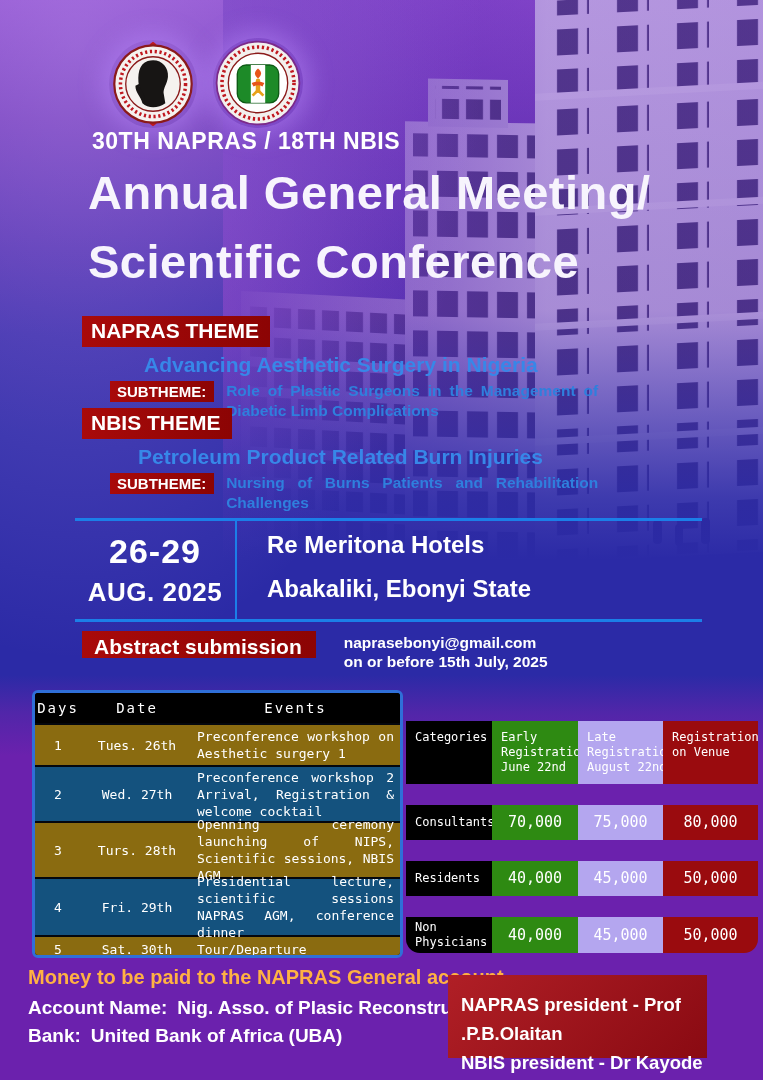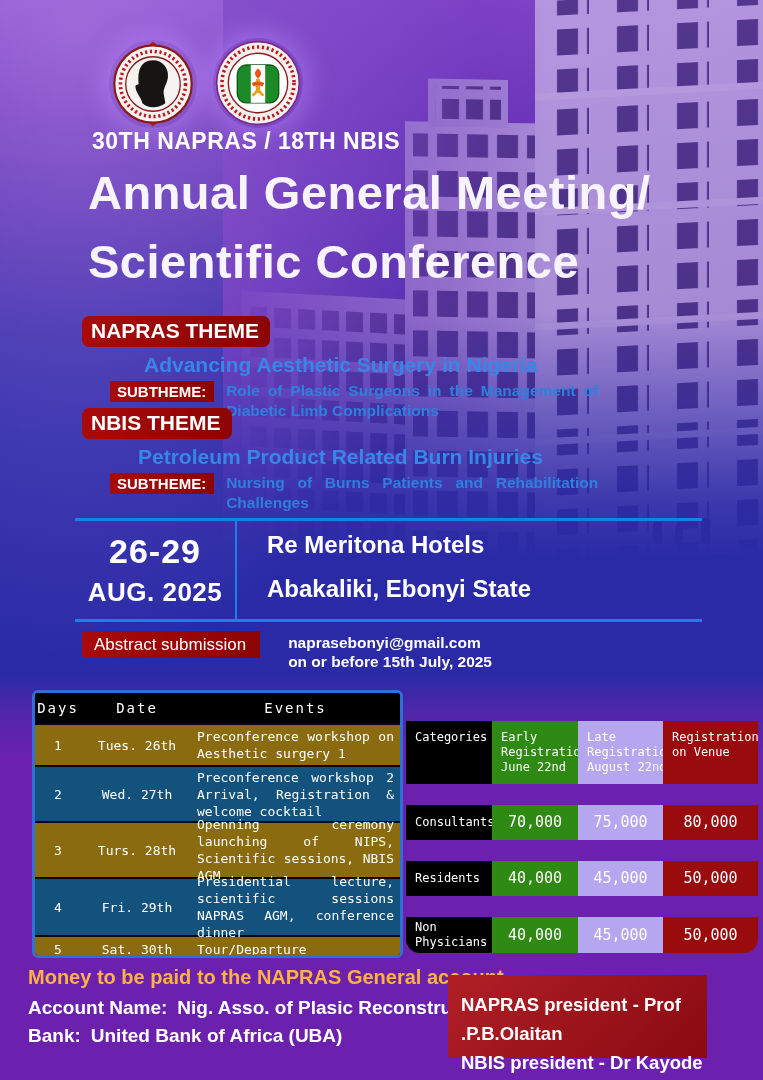--- a/index.html
+++ b/index.html
@@ -25,21 +25,21 @@
   .logo svg{display:block;}
   .logo-napras{left:109px;top:40px;width:88px;height:88px;}
   .logo-nbis{left:213px;top:38px;width:90px;height:90px;}
   
   .kicker{position:absolute;left:92px;top:128px;color:#fff;font-size:23px;font-weight:bold;letter-spacing:.5px;}
   .title{position:absolute;left:88px;top:158px;width:650px;color:#f7f4fd;
     font-size:47px;font-weight:bold;line-height:69px;letter-spacing:.5px;}
   
   .badge{display:inline-block;background:linear-gradient(90deg,#a90a0a,#8c0404);
     color:#fff;font-weight:bold;padding:3px 11px 4px 9px;}
-  .badge-lg{font-size:21px;border-radius:7px;}
+  .badge-lg{font-size:21px;}
   .badge-sm{font-size:15px;padding:2px 8px 2px 7px;}
   .t-napras{position:absolute;left:82px;top:316px;}
   .t-nbis{position:absolute;left:82px;top:408px;}
   .theme-line{color:#3787e8;font-size:21px;font-weight:bold;margin:6px 0 4px 62px;white-space:nowrap;}
   .theme-line.nbis{margin-left:56px;}
   .sub-row{display:flex;align-items:flex-start;margin-left:28px;}
   .sub-text{color:#2f7fdd;font-size:15.5px;font-weight:bold;line-height:20px;
     width:372px;margin-left:12px;text-align:justify;}
   
   .when{position:absolute;left:75px;top:518px;width:627px;height:98px;
@@ -47,21 +47,21 @@
   .when-left{width:160px;text-align:center;color:#fff;padding-top:6px;}
   .when-dates{font-size:34px;font-weight:bold;line-height:48px;letter-spacing:1px;}
   .when-month{font-size:26px;font-weight:bold;margin-top:2px;letter-spacing:.5px;}
   .when-div{width:2px;background:#1b7fe8;}
   .when-right{flex:1;color:#fff;padding:10px 0 0 30px;}
   .venue1,.venue2{font-size:24px;font-weight:bold;}
   .venue2{margin-top:16px;}
   
   .abstract{position:absolute;left:82px;top:631px;display:flex;}
   .abstract-badge{background:linear-gradient(90deg,#a90a0a,#8c0404);color:#fff;
-    font-size:17px;font-weight:normal;padding:4px 14px 5px 12px;height:18px;}
+    font-size:21px;font-weight:bold;padding:4px 14px 5px 12px;height:18px;}
   .abstract-info{margin-left:28px;color:#fff;font-size:15.5px;font-weight:bold;line-height:19px;padding-top:2px;}
   
   .sched{position:absolute;left:32px;top:690px;width:371px;height:268px;
     background:#04070e;border:3px solid #2f6fd8;border-radius:6px;overflow:hidden;
     display:grid;grid-template-columns:46px 112px 1fr;
     grid-template-rows:30px 40px 54px 54px 56px 24px;row-gap:2px;
     font-family:"DejaVu Sans Mono",monospace;color:#fff;box-sizing:border-box;}
   .s-cell{display:flex;align-items:center;font-size:13px;line-height:17px;}
   .s-h{background:#000;font-size:14px;letter-spacing:2px;justify-content:center;}
   .s-h.c-ev{justify-content:center;}

